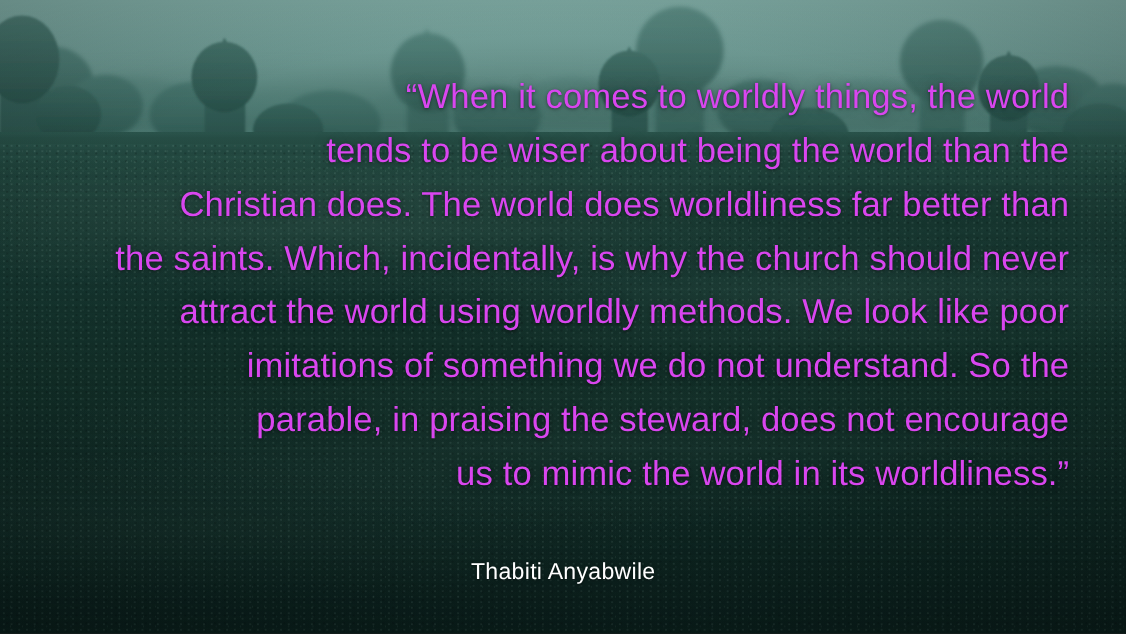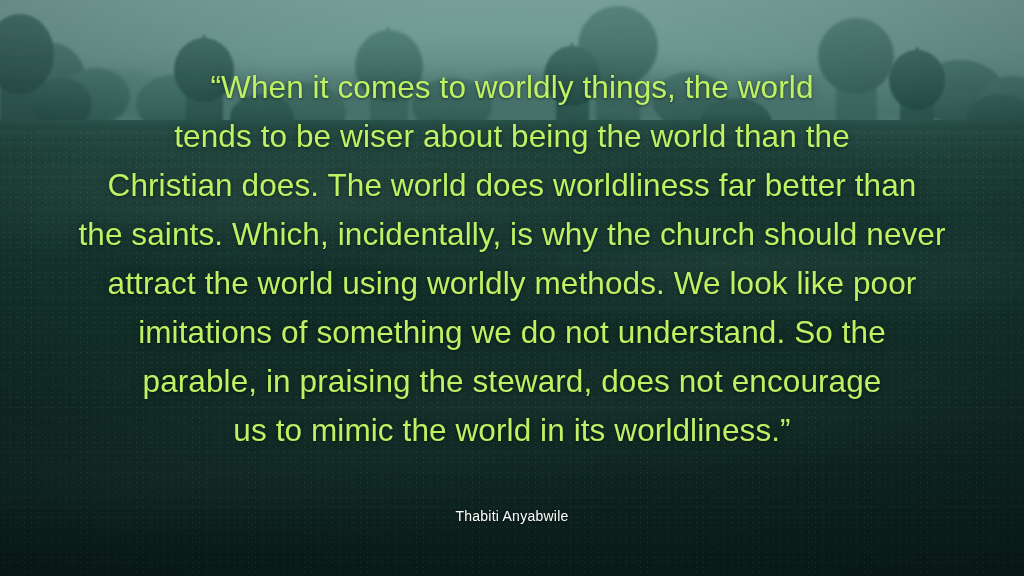--- a/index.html
+++ b/index.html
@@ -156,39 +156,39 @@
     position: absolute;
     inset: 0;
     display: flex;
     flex-direction: column;
     align-items: center;
   }
 
   .quote {
     width: 920px;
     margin-top: 63px;
-    text-align: center;
-    color: #bef264;
+    text-align: right;
+    color: #d946ef;
     font-size: 31.5px;
     line-height: 49px;
     font-weight: 400;
     letter-spacing: .1px;
     text-shadow:
       0 1px 3px rgba(0,0,0,.45),
       0 0 14px rgba(0,0,0,.25);
     white-space: pre-line;
   }
 
   .attribution {
     position: absolute;
     left: 0; right: 0;
     top: 508px;
     text-align: center;
     color: #ffffff;
-    font-size: 14px;
+    font-size: 21px;
     font-weight: 400;
     letter-spacing: .25px;
     text-shadow: 0 1px 3px rgba(0,0,0,.5);
   }
 </style>
 </head>
 <body>
 
 <div class="canvas">
 

